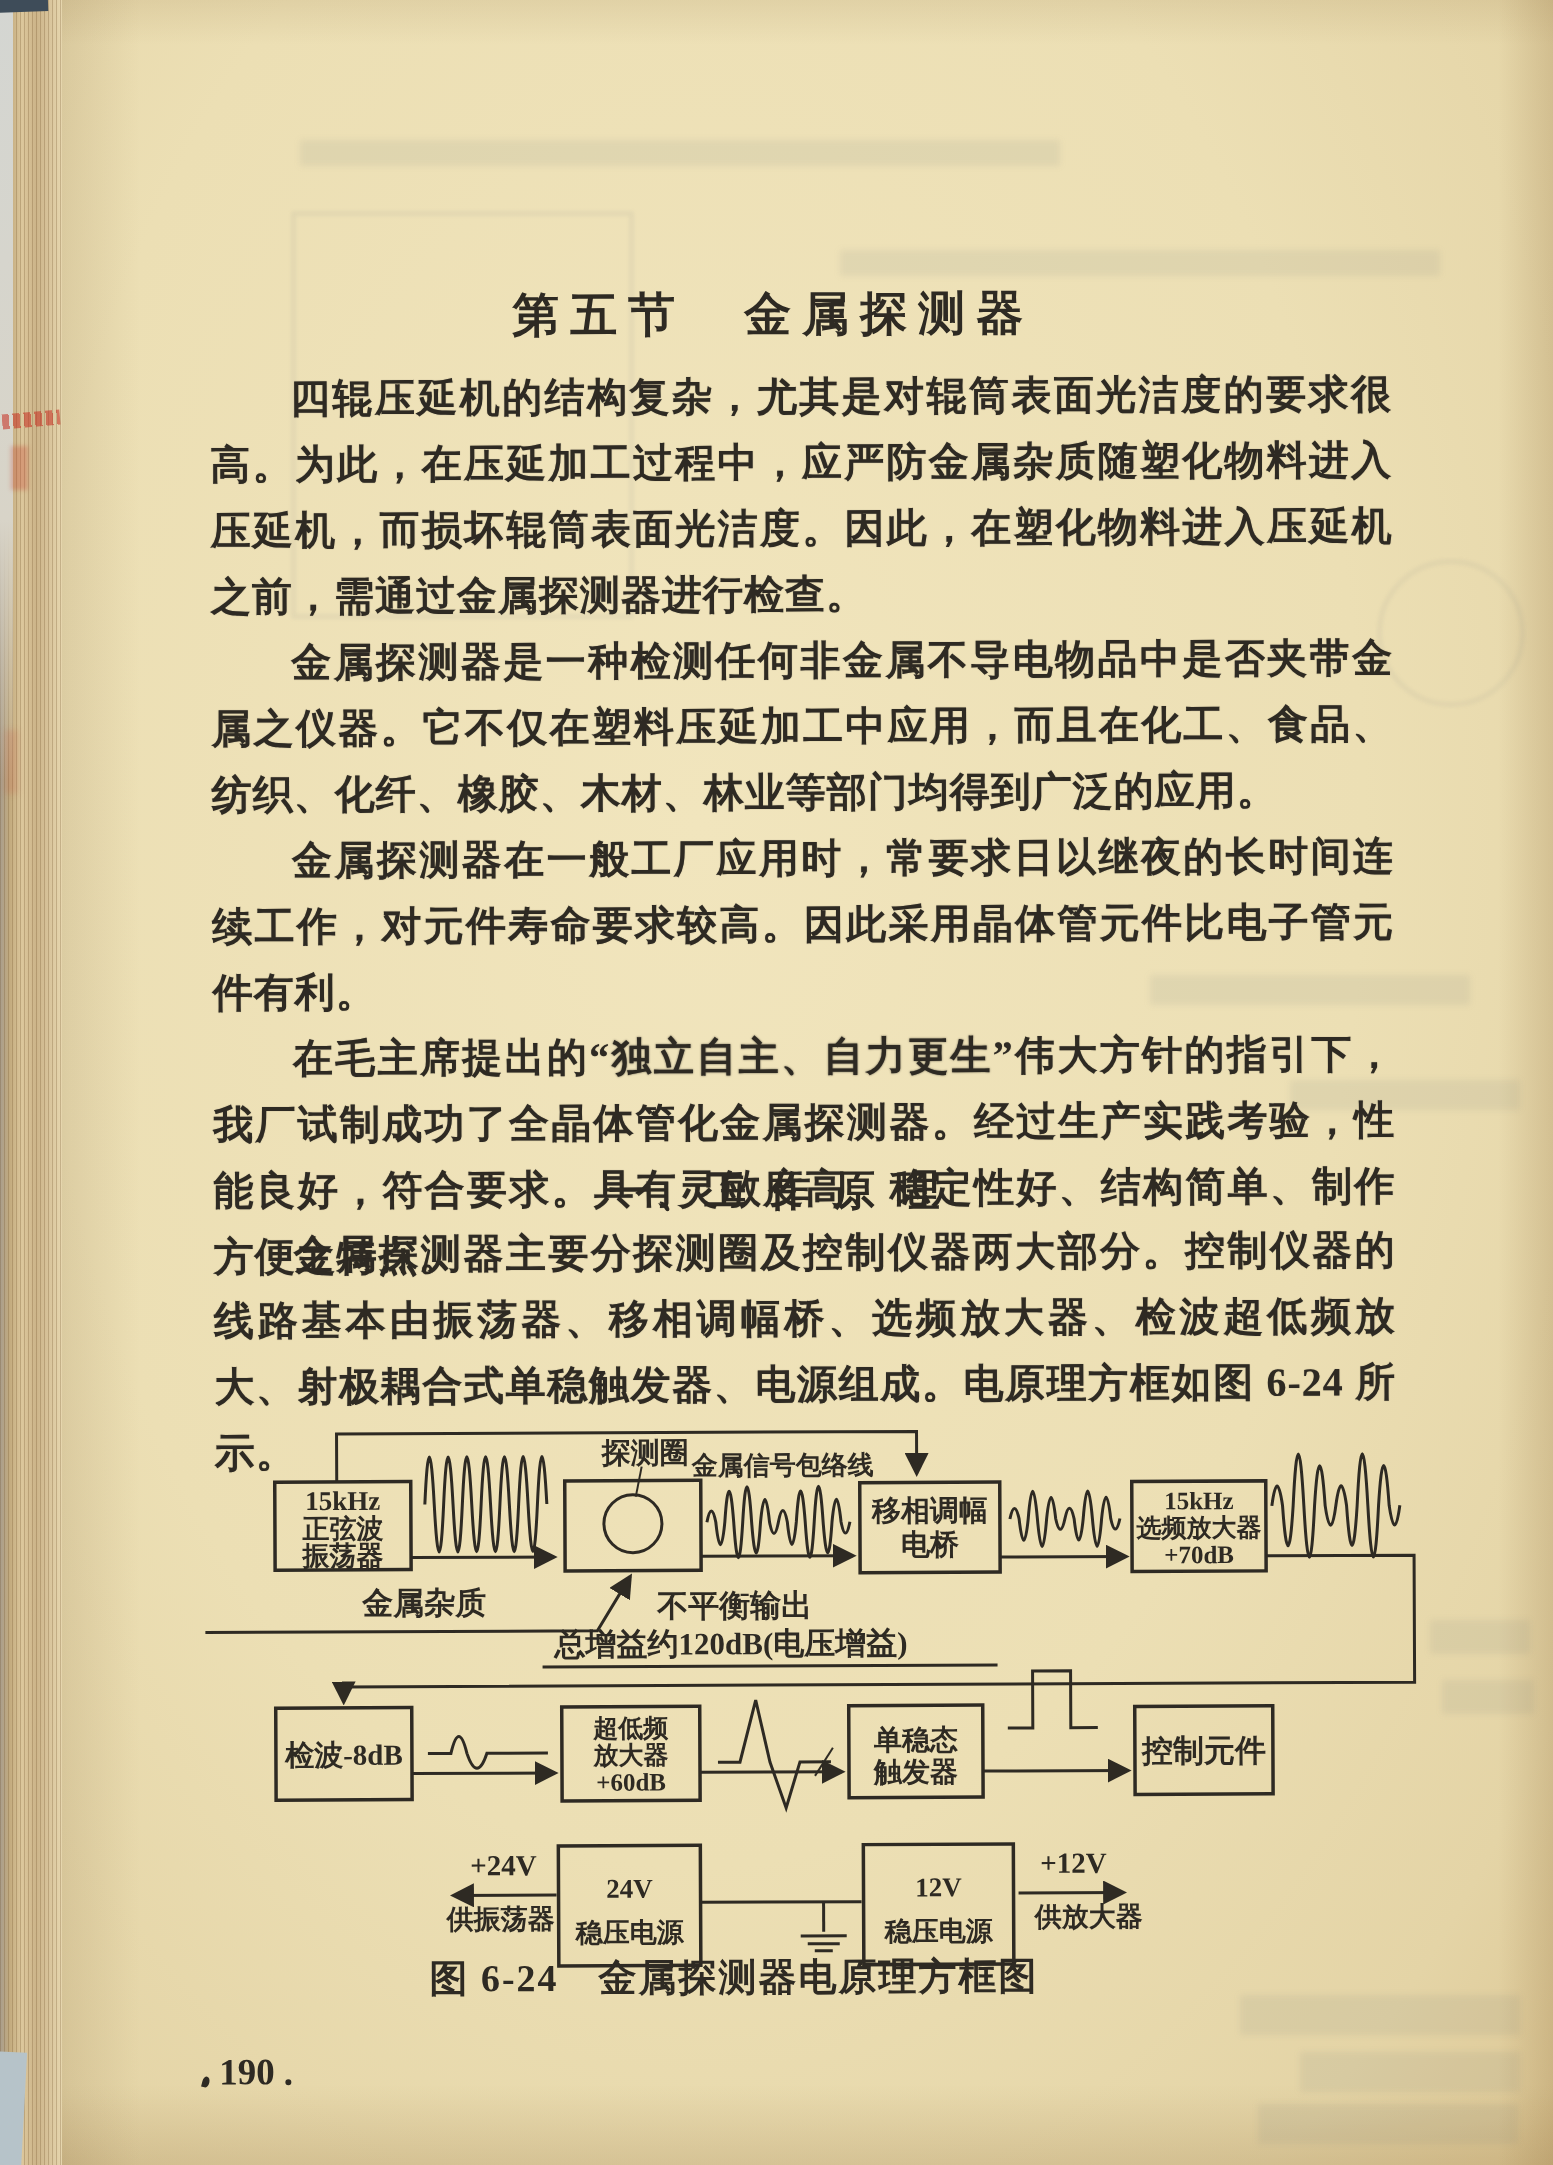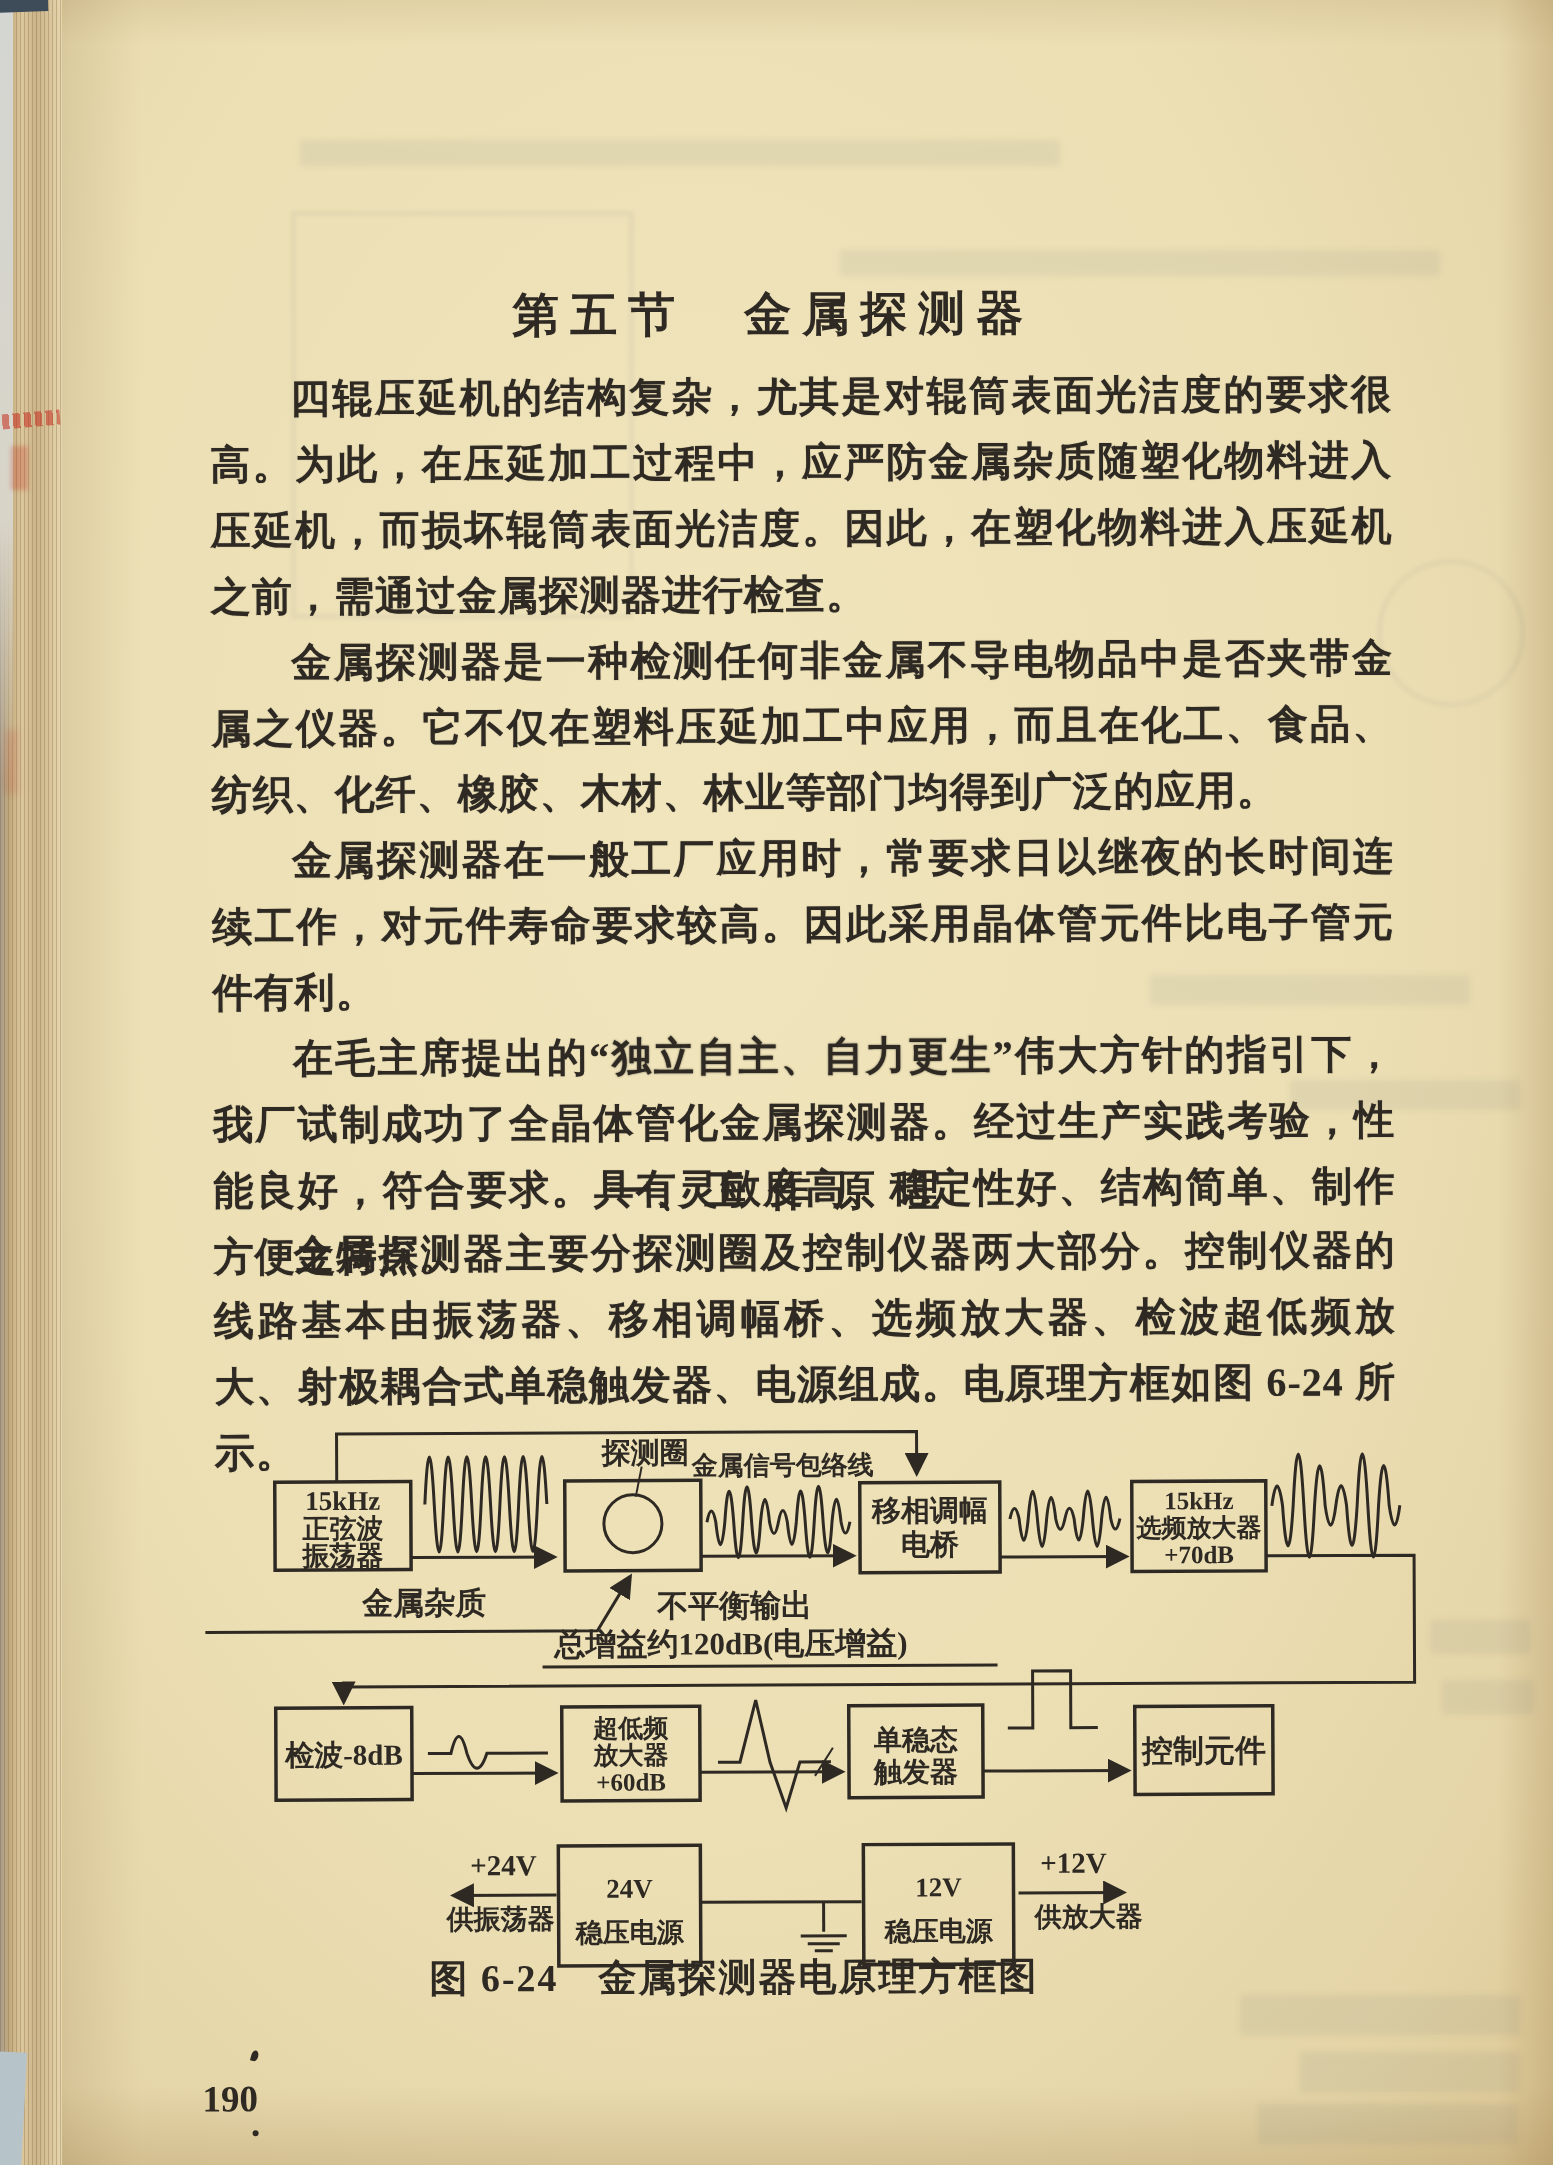--- a/index.html
+++ b/index.html
@@ -42,21 +42,21 @@
     letter-spacing:1px;text-shadow:0 0 1px rgba(46,42,35,.45);}
   .p5 p{margin:0;text-indent:2em;}
   svg.diagram{position:absolute;left:0;top:1408px;}
   svg.diagram text{font-family:"Liberation Serif","DejaVu Serif",serif;font-weight:bold;fill:#2e2a23;}
   svg.diagram .ln{stroke:#2e2a23;stroke-width:3;fill:none;}
   svg.diagram .thin{stroke:#2e2a23;stroke-width:2;fill:none;}
   svg.diagram rect.blk{stroke:#2e2a23;stroke-width:3.5;fill:none;}
   .caption{position:absolute;left:230px;top:1952px;width:1000px;text-align:center;
     font-size:38px;font-weight:bold;letter-spacing:2px;}
   .pagenum{position:absolute;left:198px;top:2048px;font-size:37px;font-weight:bold;
-    display:flex;align-items:flex-end;gap:10px;flex-direction:column;}
+    display:flex;align-items:flex-end;gap:10px;}
   .pn-dot{width:7px;height:11px;background:#2e2a23;border-radius:50% 50% 50% 0;margin-bottom:6px;transform:rotate(15deg);}
   .pn-dot2{width:6px;height:6px;background:#2e2a23;border-radius:50%;margin-bottom:8px;}
 </style>
 </head>
 <body>
 
 <div class="paper"></div>
 <div class="book-edge"></div>
 <div class="scanner-edge"></div>
 <div class="dark-sliver"></div>

